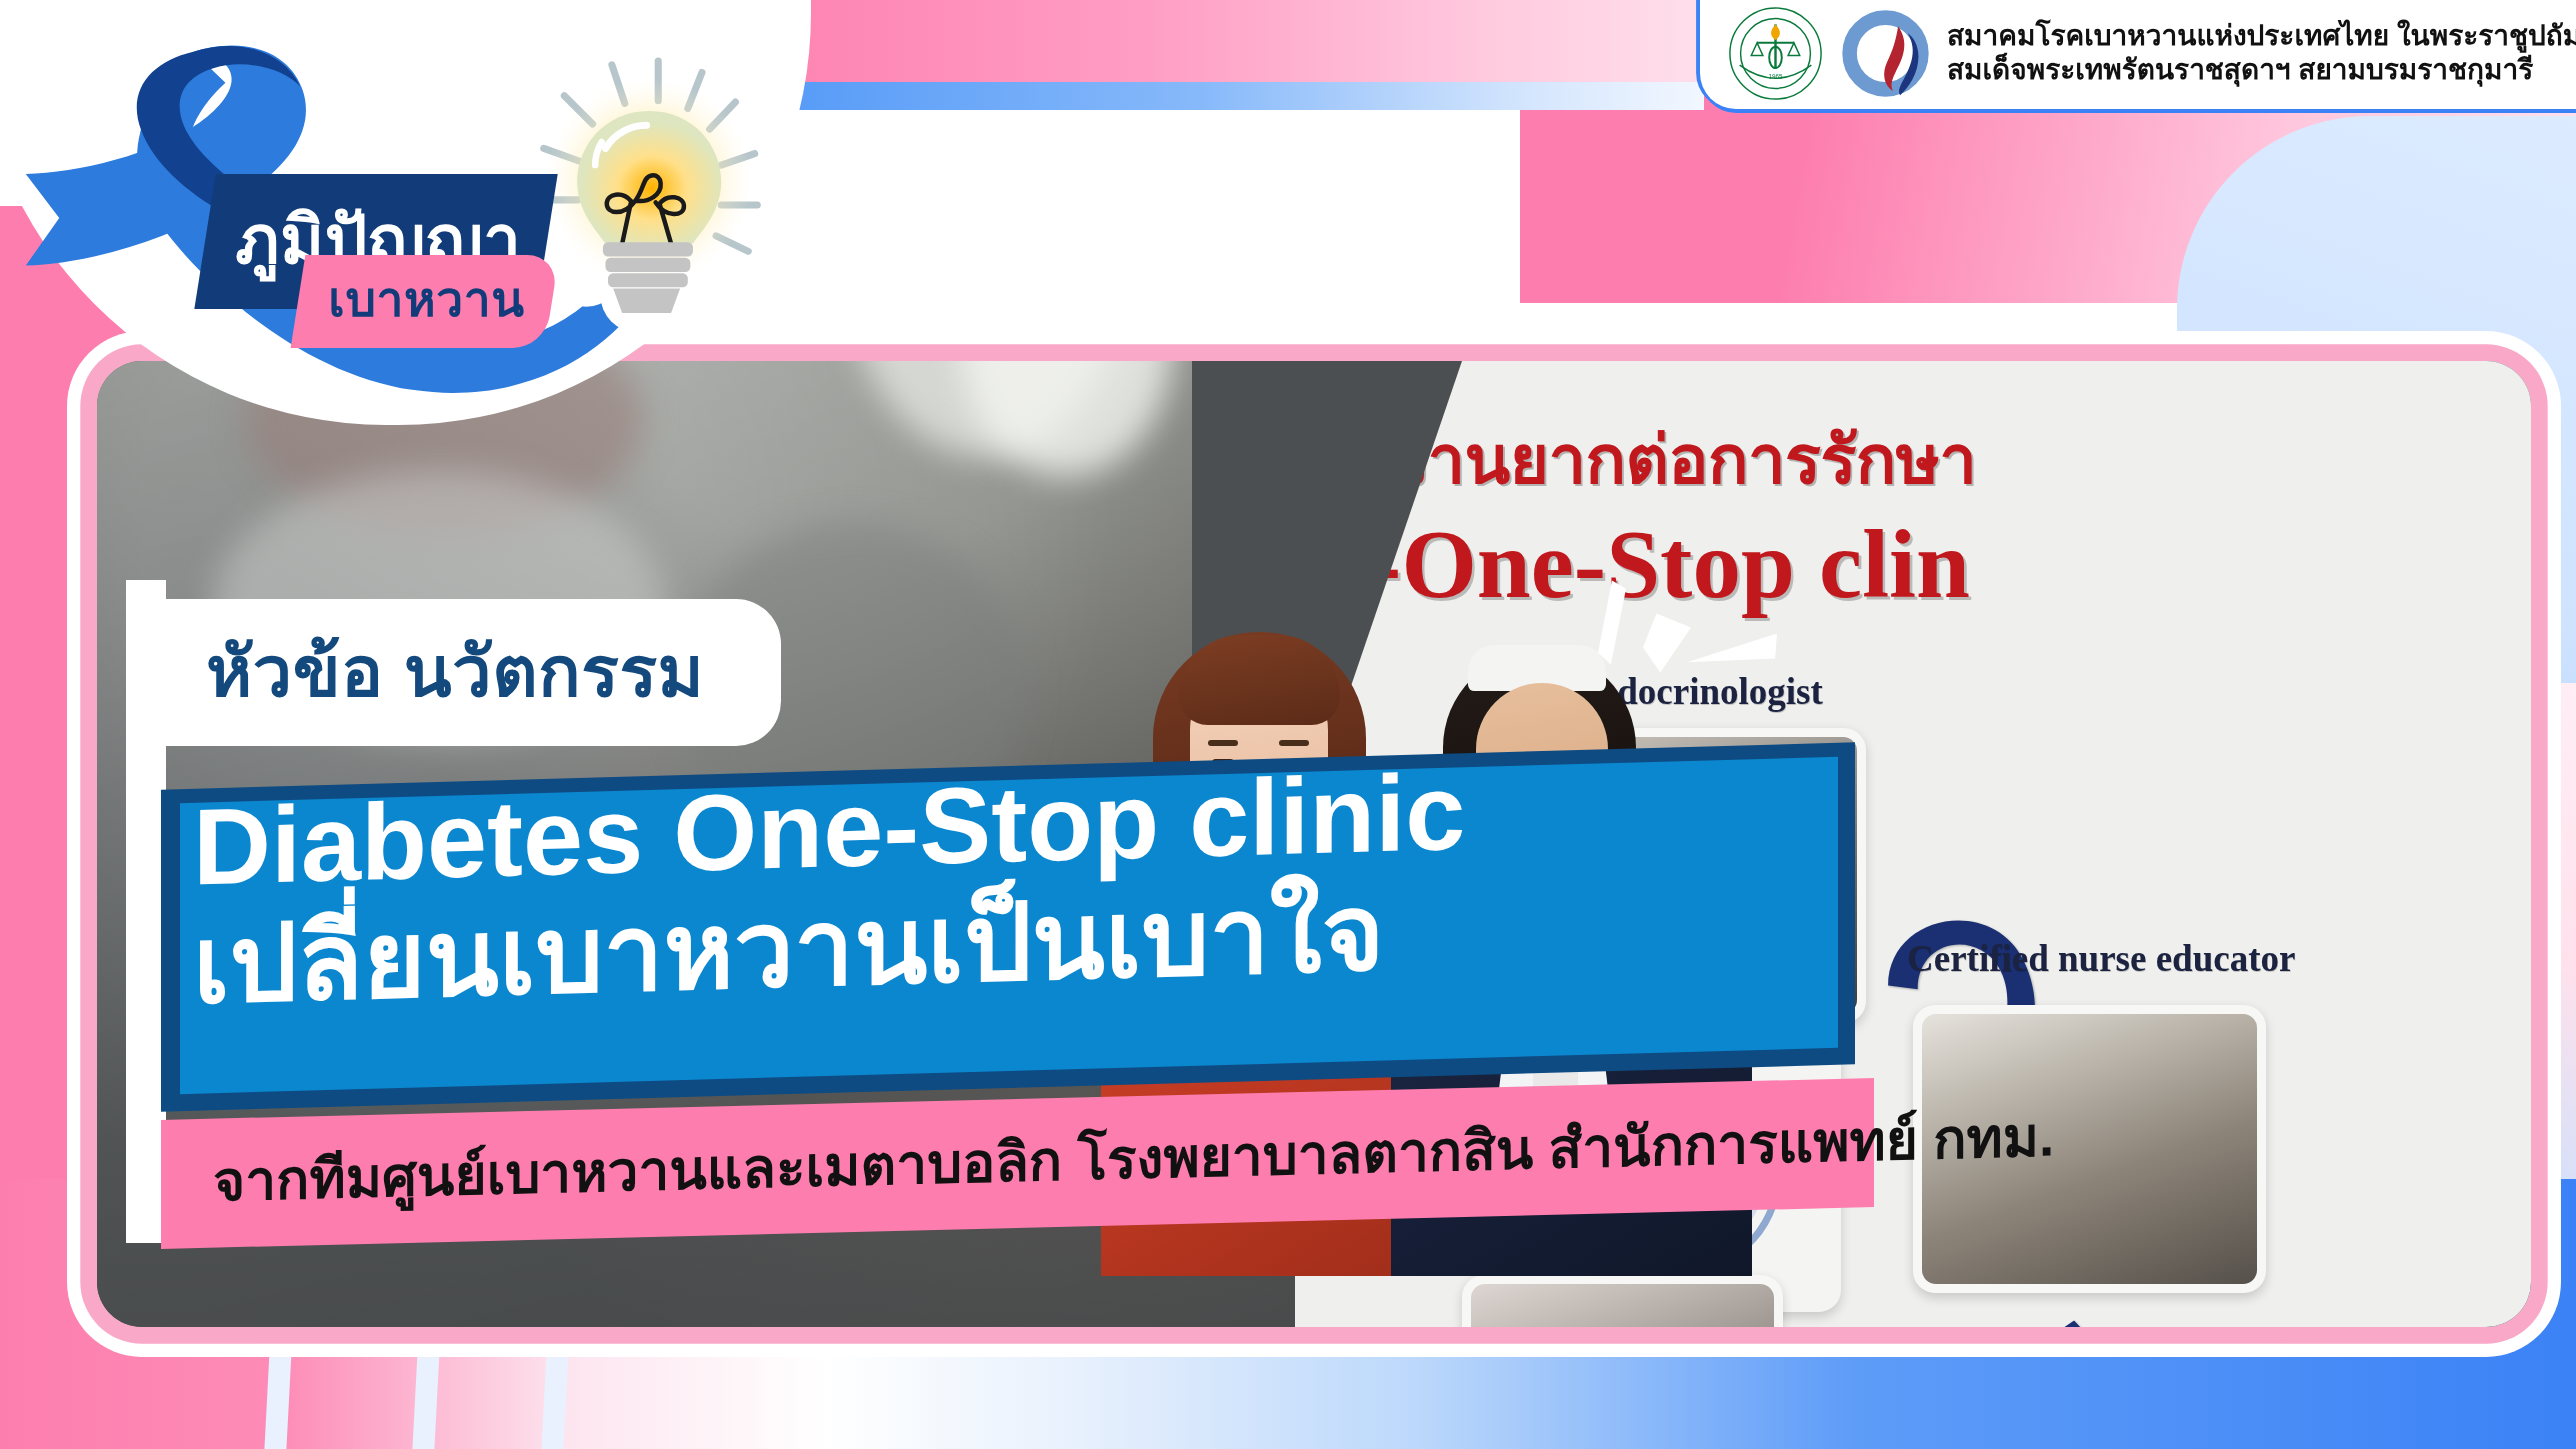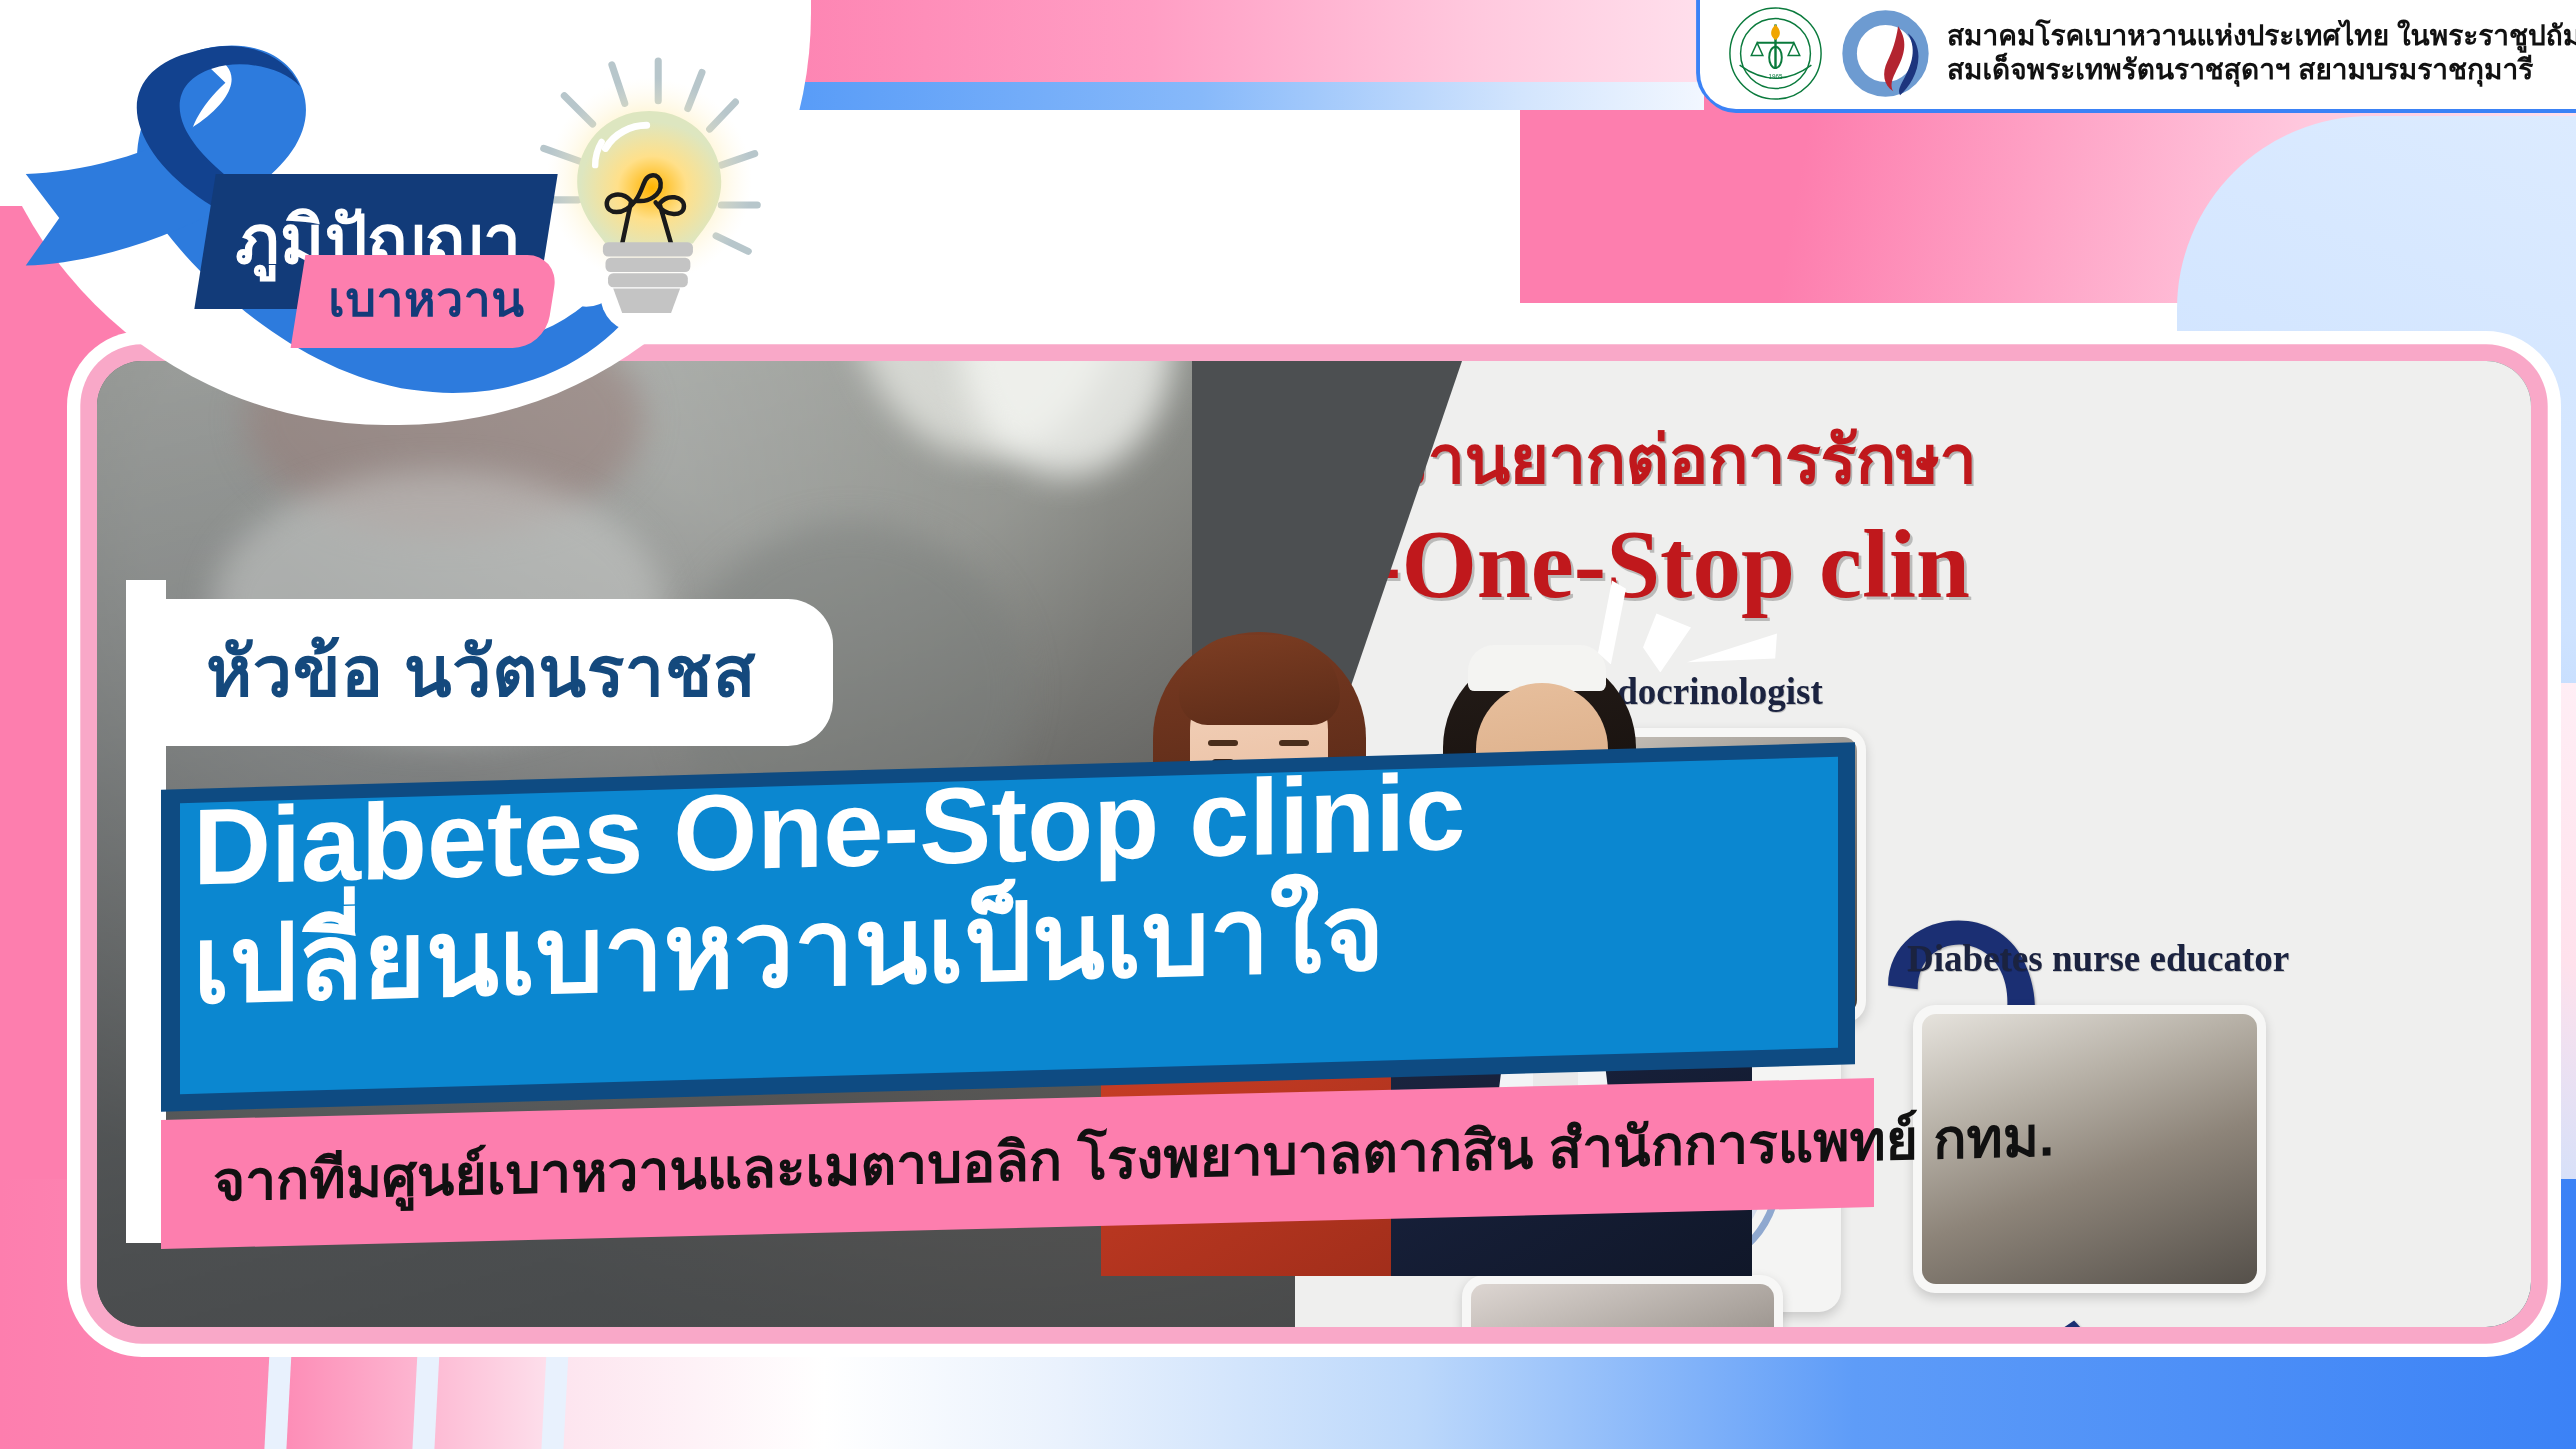--- a/index.html
+++ b/index.html
@@ -213,21 +213,21 @@
           <svg width="193" height="193" viewBox="0 0 300 300">
               <path d="M210 10 C 270 70, 280 160, 220 210 C 170 252, 110 250, 72 240 L 76 286 L 2 208 L 80 152 L 70 200 C 104 210, 150 212, 182 184 C 224 146, 216 82, 172 36 Z" fill="#1b2f73"></path>
             </svg>
         </div>
 
         <div class="plabel lbl-endo">Endocrinologist</div>
         <div class="ptile tile-endo">
           <div class="ph" style="background:linear-gradient(160deg,#c9c3bb 0%,#8f8b86 38%,#6d6863 62%,#403c38 100%);"></div>
         </div>
 
-        <div class="plabel lbl-nurse">Diabetes nurse  educator</div>
+        <div class="plabel lbl-nurse">Certified nurse  educator</div>
         <div class="ptile tile-nurse">
           <div class="ph" style="background:linear-gradient(160deg,#e6e3dd 0%,#b8b2a8 30%,#8d8479 58%,#55504a 100%);"></div>
         </div>
 
         <div class="ptile tile-logo">
           <div class="ph" style="background:#f4f4f3;display:flex;align-items:center;justify-content:center;">
             <svg width="193" height="213" viewBox="0 0 300 330">
               <ellipse cx="150" cy="165" rx="138" ry="155" fill="none" stroke="#8fa8cf" stroke-width="11"></ellipse>
               <ellipse cx="150" cy="165" rx="118" ry="135" fill="#b9cbe6" opacity=".55"></ellipse>
               <circle cx="150" cy="148" r="66" fill="#f4f7fb"></circle>
@@ -293,21 +293,21 @@
 
     </div>
   </div>
 
   <div class="topstripe-pink"></div>
   <div class="topstripe-blue"></div>
 
   <div class="whitebar"></div>
 
   <div class="pill">
-    <span>หัวข้อ  นวัตนราชส</span>
+    <span>หัวข้อ  นวัตกรรม</span>
   </div>
 
   <div class="blue-banner">
     <div class="blue-banner-in"></div>
   </div>
   <div class="banner-text">
     <div class="l1">Diabetes One-Stop clinic</div>
     <div class="l2">เปลี่ยนเบาหวานเป็นเบาใจ</div>
   </div>
 

